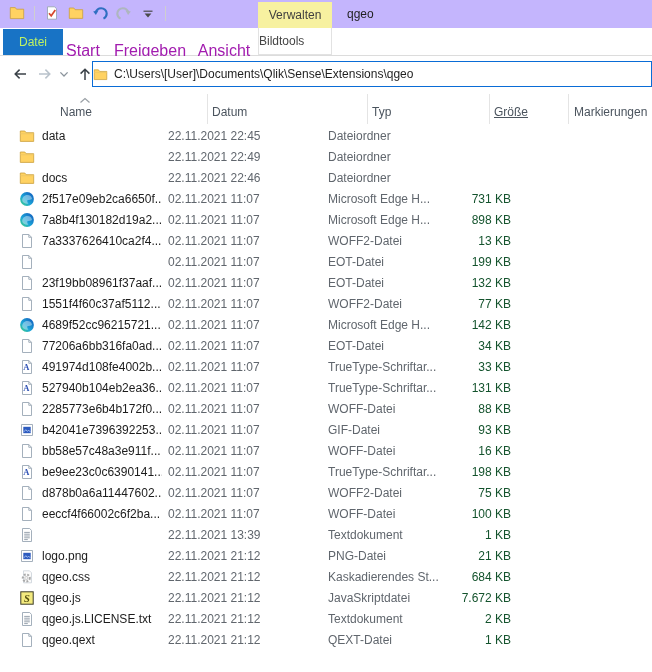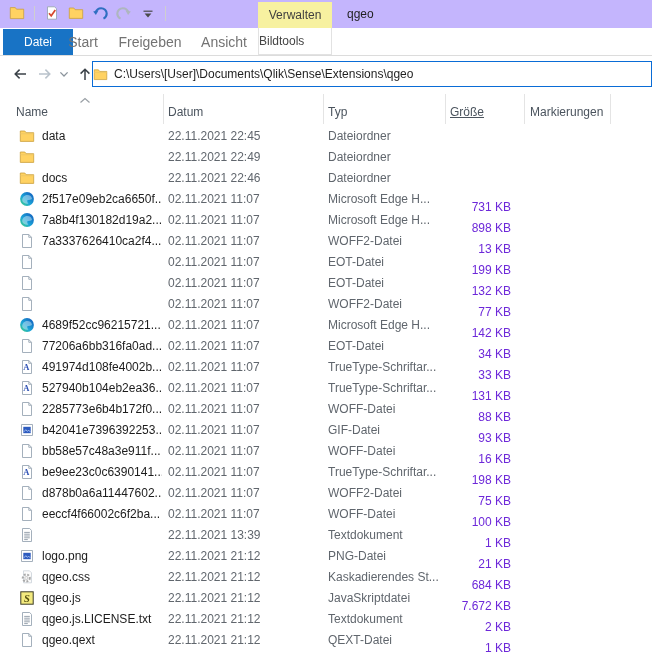--- a/index.html
+++ b/index.html
@@ -12,60 +12,60 @@
   .qat { position:absolute; left:8px; top:4px; display:flex; align-items:center; gap:6px; }
   .qat .qicon { width:18px; height:18px; display:inline-flex; align-items:center; justify-content:center; cursor:pointer; }
   .qat .qicon svg { width:16px; height:16px; }
   .qat-sep { width:1px; height:15px; background:#cfcfcf; margin:0 2px; }
   .ctx-group { position:absolute; left:258px; top:2px; width:74px; height:26px; background:#f7f1a0; color:#3f3f3f;
                font-size:12px; text-align:center; line-height:26px; cursor:default; }
   .win-title { position:absolute; left:347px; top:0; height:28px; line-height:28px; font-size:12px; color:#1f1f1f; }
 
   
   .tabrow { position:absolute; left:0; top:28px; width:652px; height:28px; background:#fff; border-bottom:1px solid #dcdcdc; }
-  .tab-file { position:absolute; left:3px; top:1px; width:70px; height:26px; background:#1873c5; color:#ffffff;
+  .tab-file { position:absolute; left:3px; top:1px; width:60px; height:26px; background:#1873c5; color:#bef264;
               font-size:12px; text-align:center; line-height:26px; cursor:pointer; }
-  .rtab { position:absolute; top:1px; height:26px; line-height:26px; font-size:14px; color:#737373; transform:translateX(-50%); cursor:pointer; }
+  .rtab { position:absolute; top:10px; height:26px; line-height:26px; font-size:16px; color:#a21caf; transform:translateX(-50%); cursor:pointer; }
   .rtab-start { left:83px; } .rtab-freigeben { left:150px; } .rtab-ansicht { left:224px; }
   .tab-ctx { position:absolute; left:258px; top:0px; width:74px; height:27px; background:#fff; border:1px solid #e2e2e2;
              border-top:none; font-size:12px; color:#444; text-align:left; line-height:26px; cursor:pointer; }
 
   
   .navbar { position:absolute; left:0; top:56px; width:652px; height:36px; background:#fff; }
   .navbtn { position:absolute; width:20px; height:20px; top:8px; display:flex; align-items:center; justify-content:center; cursor:pointer; }
   .navbtn svg { width:16px; height:16px; }
   .nav-back { left:10px; } .nav-forward { left:35px; } .nav-recent { left:58px; width:12px; } .nav-up { left:75px; }
   .addressbar { position:absolute; left:92px; top:5px; right:0px; height:26px; background:#fff;
                 border:1px solid #0a6cd6; display:flex; align-items:center; padding-left:0; cursor:text; }
   .addressbar .aicon { width:15px; height:15px; margin-right:6px; flex:0 0 auto; }
   .addressbar .aicon svg { width:15px; height:15px; }
   .addresstext { font-size:12px; color:#1f1f1f; white-space:nowrap; }
 
   
   .headers { position:absolute; left:0; top:94px; width:652px; height:32px; background:#fff; font-size:12px; color:#4b545e; }
   .hcell { position:absolute; top:0; height:30px; line-height:36px; border-right:1px solid #e4e4e4; cursor:pointer;
-           white-space:nowrap; overflow:hidden; }
+           white-space:nowrap; overflow:hidden;margin-left:44px; }
   .h-name { left:0;   width:164px; padding-left:16px; }
   .h-date { left:164px; width:160px; padding-left:4px; }
   .h-type { left:324px; width:122px; padding-left:4px; }
   .h-size { left:446px; width:79px;  padding-left:4px;text-decoration:underline; }
   .h-tags { left:525px; width:86px;  padding-left:5px; }
   .sortcaret { position:absolute; left:79px; top:3px; width:12px; height:7px; }
   .sortcaret svg { width:12px; height:7px; display:block; }
 
   
   .filelist { position:absolute; left:0; top:126px; width:652px; height:546px; background:#fff; }
   .row { position:relative; width:652px; height:21px; cursor:default; }
   .rcell { position:absolute; top:0; height:21px; line-height:21px; font-size:12px; white-space:nowrap; overflow:hidden; }
   .r-icon { left:19px; width:16px; top:2px; height:16px; line-height:normal; }
   .r-icon svg { width:16px; height:16px; display:block; }
   .r-name { left:42px;  width:120px; color:#1c1c1c; }
   .r-date { left:168px; width:152px; color:#60666d; }
   .r-type { left:328px; width:116px; color:#60666d; }
-  .r-size { left:447px; width:64px;  color:#6d28d9; text-align:right;margin-top:8px; }
+  .r-size { left:447px; width:64px;  color:#14532d; text-align:right; }
   .r-tags { left:530px; width:80px;  color:#60666d; }
 </style>
 </head>
 <body>
 
 <div class="win">
 
   <div class="titlebar">
     <div class="qat">
         <span class="qicon">
@@ -264,32 +264,34 @@
     <span class="rcell r-size">199 KB</span>
     <span class="rcell r-tags"></span>
   </div>
       <div class="row">
     <span class="rcell r-icon">
           <svg viewBox="0 0 16 16">
             <path d="M3.5 1.5h6.3l2.7 2.8v10.2H3.5z" fill="#fff" stroke="#9aa7b4" stroke-width="0.9"></path>
             <path d="M9.8 1.5v2.8h2.7" fill="none" stroke="#9aa7b4" stroke-width="0.9"></path>
           </svg>
         </span>
+    <span class="rcell r-name">23f19bb08961f37aaf...</span>
     <span class="rcell r-date">02.11.2021 11:07</span>
     <span class="rcell r-type">EOT-Datei</span>
     <span class="rcell r-size">132 KB</span>
     <span class="rcell r-tags"></span>
   </div>
       <div class="row">
     <span class="rcell r-icon">
           <svg viewBox="0 0 16 16">
             <path d="M3.5 1.5h6.3l2.7 2.8v10.2H3.5z" fill="#fff" stroke="#9aa7b4" stroke-width="0.9"></path>
             <path d="M9.8 1.5v2.8h2.7" fill="none" stroke="#9aa7b4" stroke-width="0.9"></path>
           </svg>
         </span>
+    <span class="rcell r-name">1551f4f60c37af5112...</span>
     <span class="rcell r-date">02.11.2021 11:07</span>
     <span class="rcell r-type">WOFF2-Datei</span>
     <span class="rcell r-size">77 KB</span>
     <span class="rcell r-tags"></span>
   </div>
       <div class="row">
     <span class="rcell r-icon">
           <svg viewBox="0 0 16 16">
             <defs>
               <linearGradient id="egrad" x1="0" y1="1" x2="0.9" y2="0.1">

